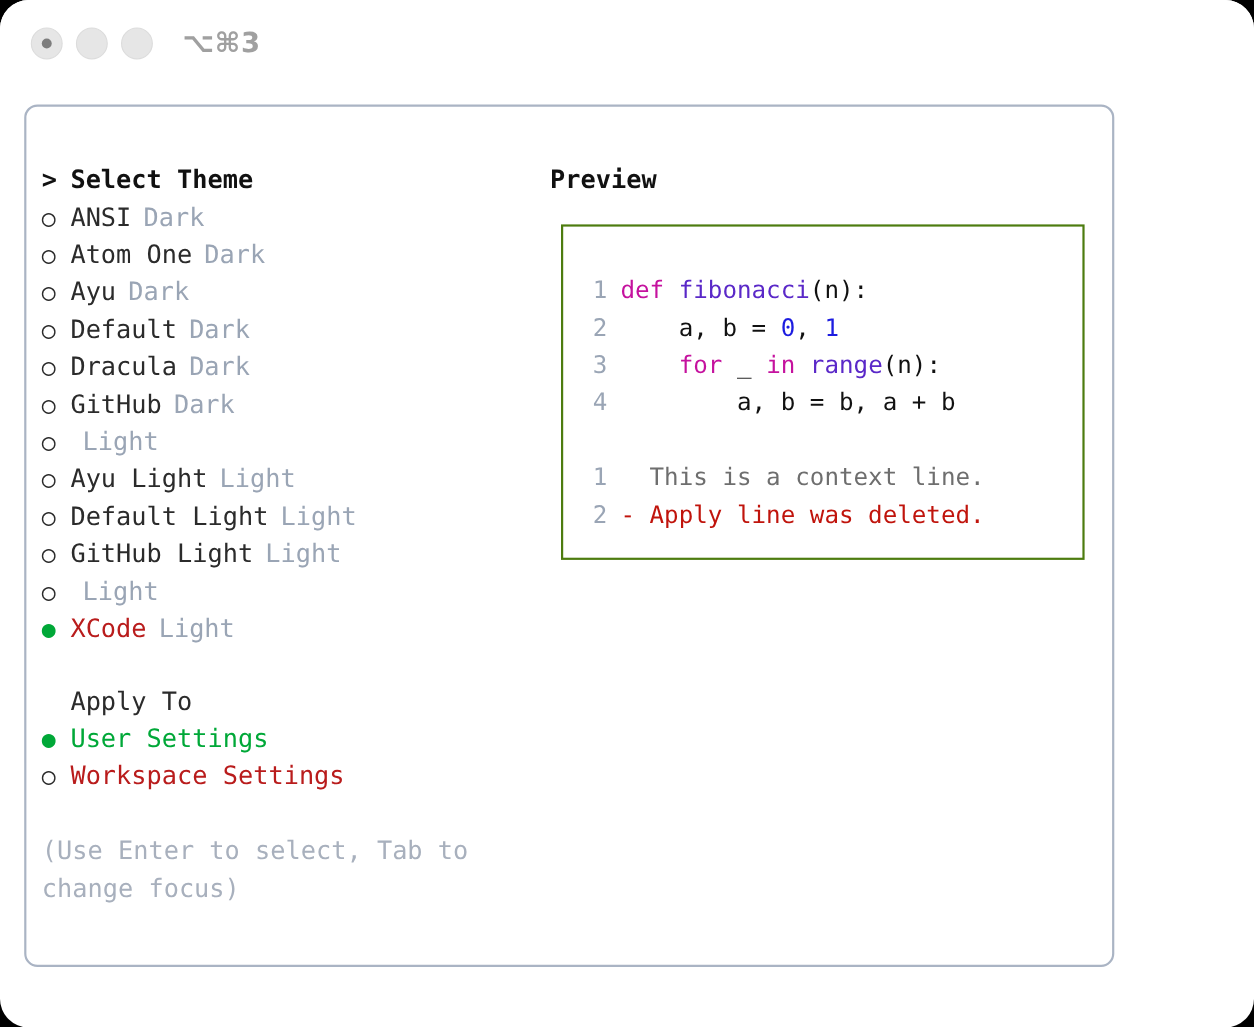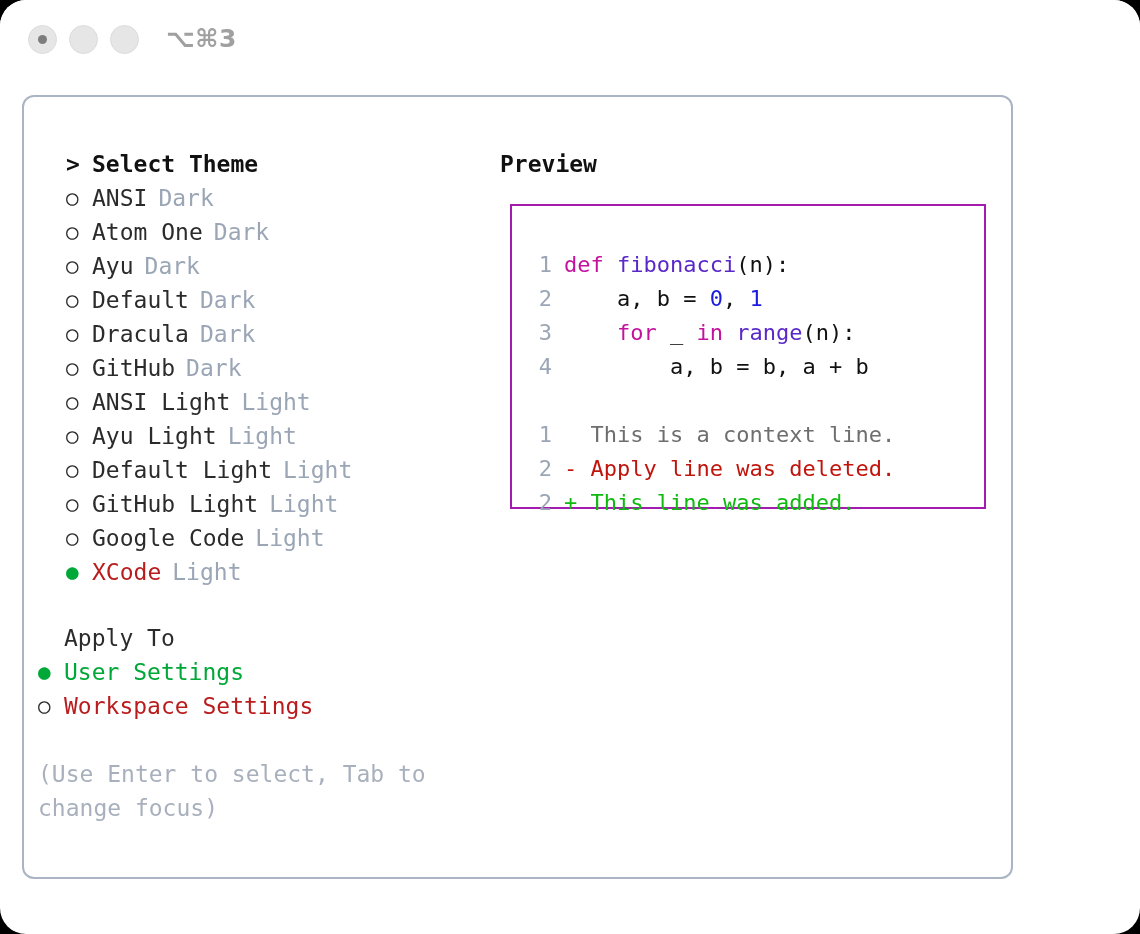--- a/index.html
+++ b/index.html
@@ -82,21 +82,20 @@
     border-radius: 12px;
     background: #ffffff;
   }
 
   
   #theme-column {
     position: absolute;
     left: 14px;
     top: 50px;
     width: 440px;
-    margin-left: 28px;
   }
 
   .list-header {
     font-size: 23px;
     font-weight: bold;
     color: #111111;
     letter-spacing: 0px;
     height: 34px;
     line-height: 34px;
     white-space: nowrap;
@@ -185,21 +184,21 @@
     height: 34px;
     line-height: 34px;
   }
   #preview-box {
     position: absolute;
     left: 10px;
     top: 57px;
     width: 476px;
     height: 305px;
     box-sizing: border-box;
-    border: 2px solid #a21caf;
+    border: 2px solid #4d7c0f;
     background: #ffffff;
   }
   #code-area {
     position: absolute;
     left: 18px;
     top: 42px;
     right: 6px;
   }
   .code-line {
     height: 34px;
@@ -272,41 +271,39 @@
             <span class="theme-name">Dracula</span>
             <span class="theme-mode">Dark</span>
           </div>
           <div class="theme-row">
             <span class="bullet">○</span>
             <span class="theme-name">GitHub</span>
             <span class="theme-mode">Dark</span>
           </div>
           <div class="theme-row">
             <span class="bullet">○</span>
-            <span class="theme-name">ANSI Light</span>
             <span class="theme-mode">Light</span>
           </div>
           <div class="theme-row">
             <span class="bullet">○</span>
             <span class="theme-name">Ayu Light</span>
             <span class="theme-mode">Light</span>
           </div>
           <div class="theme-row">
             <span class="bullet">○</span>
             <span class="theme-name">Default Light</span>
             <span class="theme-mode">Light</span>
           </div>
           <div class="theme-row">
             <span class="bullet">○</span>
             <span class="theme-name">GitHub Light</span>
             <span class="theme-mode">Light</span>
           </div>
           <div class="theme-row">
             <span class="bullet">○</span>
-            <span class="theme-name">Google Code</span>
             <span class="theme-mode">Light</span>
           </div>
           <div class="theme-row selected">
             <span class="bullet">●</span>
             <span class="theme-name">XCode</span>
             <span class="theme-mode">Light</span>
           </div>
         </div>
     </div>
 
@@ -330,19 +327,18 @@
       <div id="preview-title">Preview</div>
       <div id="preview-box">
         <div id="code-area">
             <div class="code-line"><span class="ln">1</span><span class="kw">def </span><span class="fn">fibonacci</span><span class="plain">(n):</span></div>
             <div class="code-line"><span class="ln">2</span><span class="plain">    a, b = </span><span class="num">0</span><span class="plain">, </span><span class="num">1</span></div>
             <div class="code-line"><span class="ln">3</span><span class="plain">    </span><span class="kw">for</span><span class="plain"> _ </span><span class="kw">in</span><span class="plain"> </span><span class="fn">range</span><span class="plain">(n):</span></div>
             <div class="code-line"><span class="ln">4</span><span class="plain">        a, b = b, a + b</span></div>
             <div class="blank-line"></div>
             <div class="code-line"><span class="ln">1</span><span class="diff-ctx"> </span><span class="diff-ctx"> This is a context line.</span></div>
             <div class="code-line"><span class="ln">2</span><span class="diff-del">-</span><span class="diff-del"> Apply line was deleted.</span></div>
-            <div class="code-line"><span class="ln">2</span><span class="diff-add">+</span><span class="diff-add"> This line was added.</span></div>
           </div>
       </div>
     </div>
 
   </div>
 </div>
 
 </body></html>

